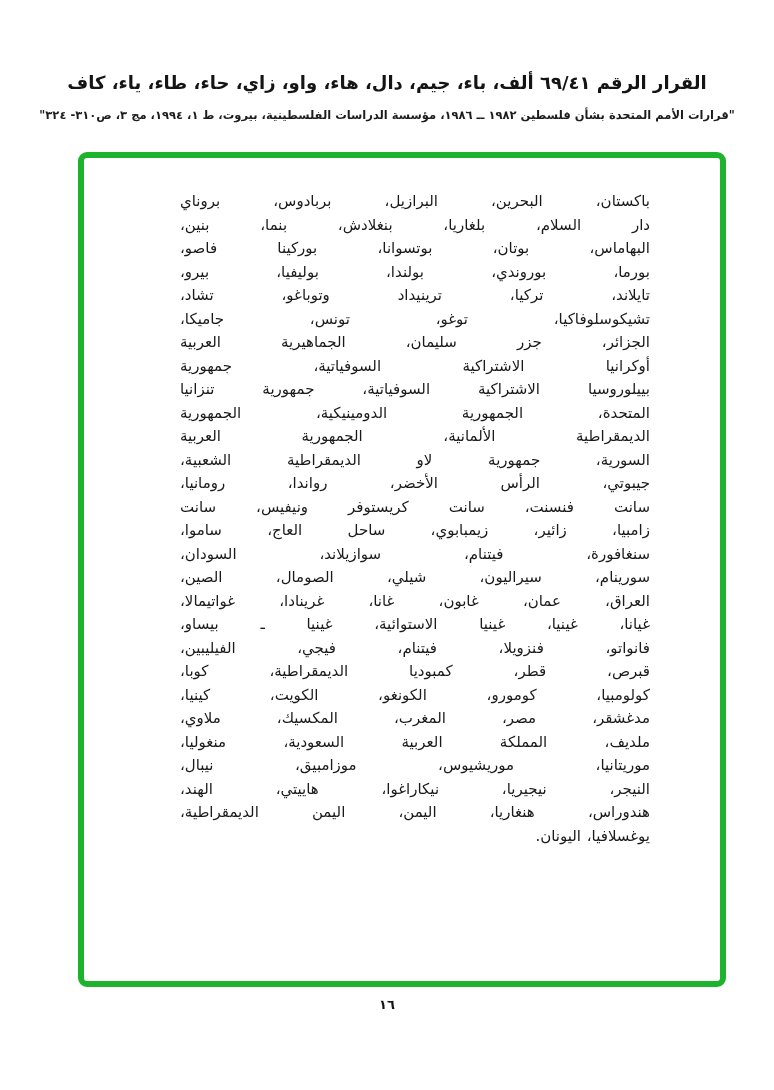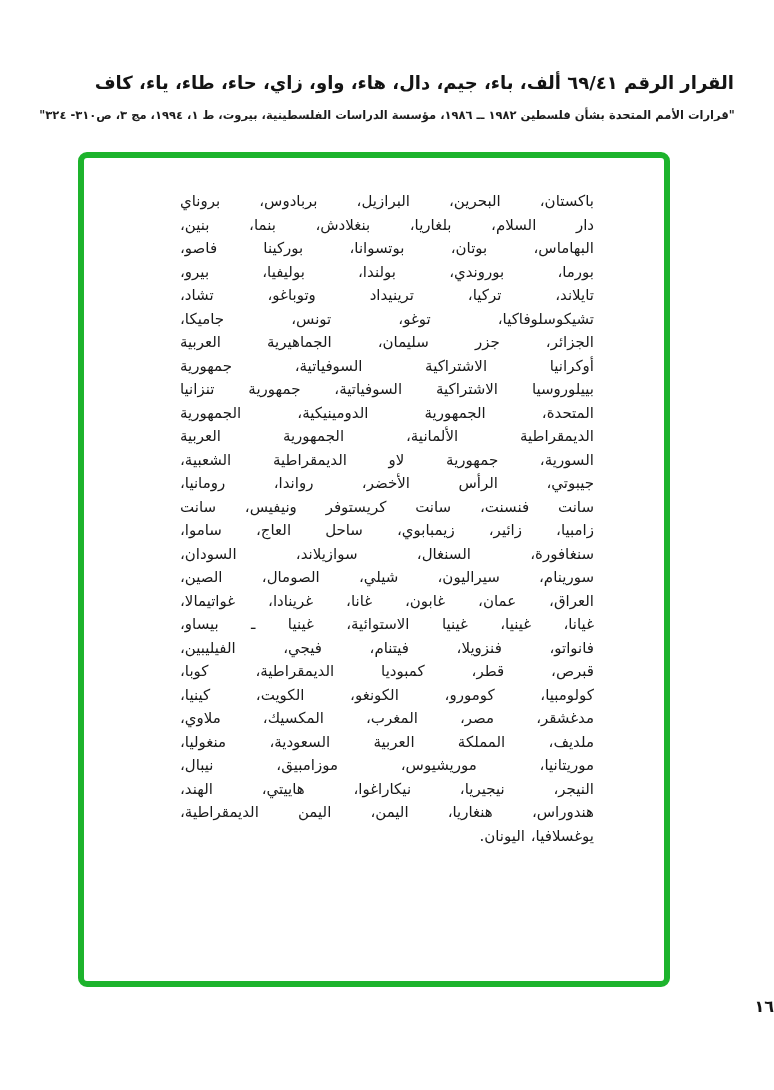--- a/index.html
+++ b/index.html
@@ -14,21 +14,21 @@
     background: #ffffff;
     direction: rtl;
     font-family: "DejaVu Sans", sans-serif;
     overflow: hidden;
   }
   .title {
     position: absolute;
     top: 72px;
     left: 40px;
     right: 40px;
-    text-align: right;
+    text-align: center;
     font-size: 18px;
     font-weight: bold;
     color: #141414;
     letter-spacing: 0;
     white-space: nowrap;
   }
   .subtitle {
     position: absolute;
     top: 108px;
     left: 20px;
@@ -36,21 +36,21 @@
     text-align: center;
     font-size: 11.5px;
     font-weight: bold;
     color: #1c1c1c;
     white-space: nowrap;
   }
   .green-box {
     position: absolute;
     top: 152px;
     left: 78px;
-    width: 592px;
+    width: 648px;
     height: 835px;
     box-sizing: border-box;
     border: 6px solid #1db32c;
     border-radius: 9px;
     background: #ffffff;
   }
   .country-list {
     margin: 32px 70px 0 96px;
   }
   .line {
@@ -65,22 +65,22 @@
     font-weight: normal;
   }
   .line:last-child {
     text-align-last: right;
   }
   .page-number {
     position: absolute;
     top: 997px;
     left: 0;
     right: 0;
-    text-align: right;
-    font-size: 16px;
+    text-align: center;
+    font-size: 13px;
     font-weight: bold;
     color: #141414;
   }
 </style>
 </head>
 <body>
 
 <div class="page">
 
   <div class="title">القرار الرقم ٦٩/٤١ ألف، باء، جيم، دال، هاء، واو، زاي، حاء، طاء، ياء، كاف</div>
@@ -97,21 +97,21 @@
         <div class="line bold">تشيكوسلوفاكيا، توغو، تونس، جاميكا،</div>
         <div class="line bold">الجزائر، جزر سليمان، الجماهيرية العربية</div>
         <div class="line bold">أوكرانيا الاشتراكية السوفياتية، جمهورية</div>
         <div class="line">بييلوروسيا الاشتراكية السوفياتية، جمهورية تنزانيا</div>
         <div class="line bold">المتحدة، الجمهورية الدومينيكية، الجمهورية</div>
         <div class="line bold">الديمقراطية الألمانية، الجمهورية العربية</div>
         <div class="line bold">السورية، جمهورية لاو الديمقراطية الشعبية،</div>
         <div class="line">جيبوتي، الرأس الأخضر، رواندا، رومانيا،</div>
         <div class="line">سانت فنسنت، سانت كريستوفر ونيفيس، سانت</div>
         <div class="line">زامبيا، زائير، زيمبابوي، ساحل العاج، ساموا،</div>
-        <div class="line">سنغافورة، السنغال، سوازيلاند، السودان،</div>
+        <div class="line">سنغافورة، فيتنام، سوازيلاند، السودان،</div>
         <div class="line">سورينام، سيراليون، شيلي، الصومال، الصين،</div>
         <div class="line">العراق، عمان، غابون، غانا، غرينادا، غواتيمالا،</div>
         <div class="line">غيانا، غينيا، غينيا الاستوائية، غينيا ـ بيساو،</div>
         <div class="line">فانواتو، فنزويلا، فيتنام، فيجي، الفيليبين،</div>
         <div class="line">قبرص، قطر، كمبوديا الديمقراطية، كوبا،</div>
         <div class="line">كولومبيا، كومورو، الكونغو، الكويت، كينيا،</div>
         <div class="line">مدغشقر، مصر، المغرب، المكسيك، ملاوي،</div>
         <div class="line">ملديف، المملكة العربية السعودية، منغوليا،</div>
         <div class="line">موريتانيا، موريشيوس، موزامبيق، نيبال،</div>
         <div class="line">النيجر، نيجيريا، نيكاراغوا، هاييتي، الهند،</div>

